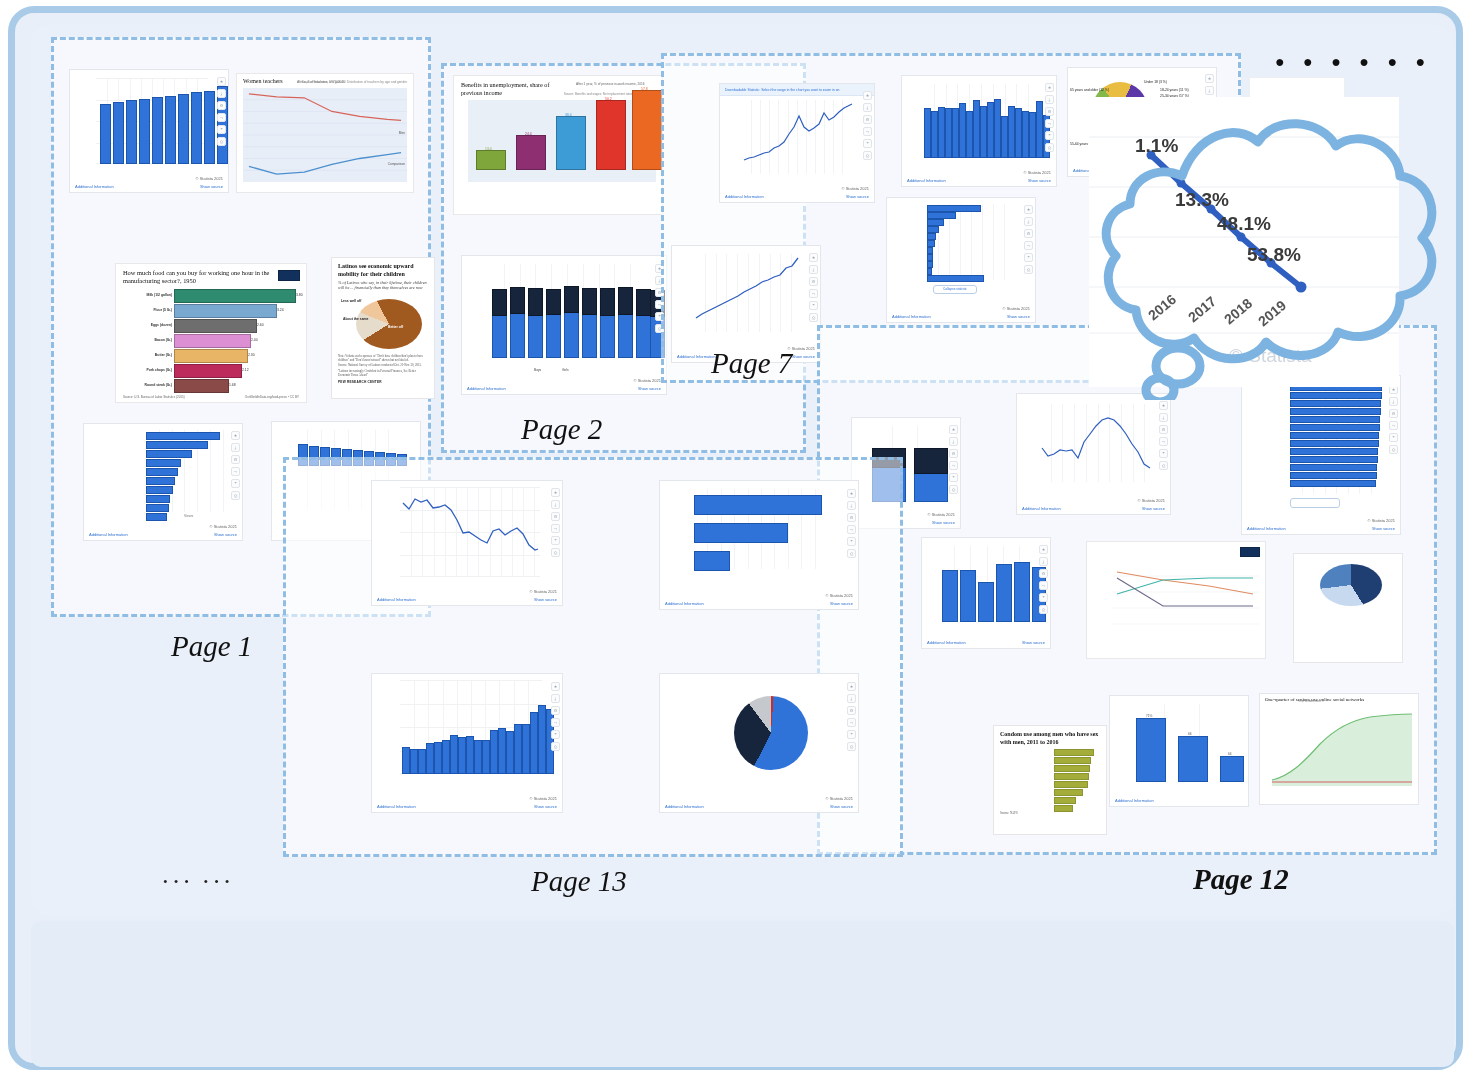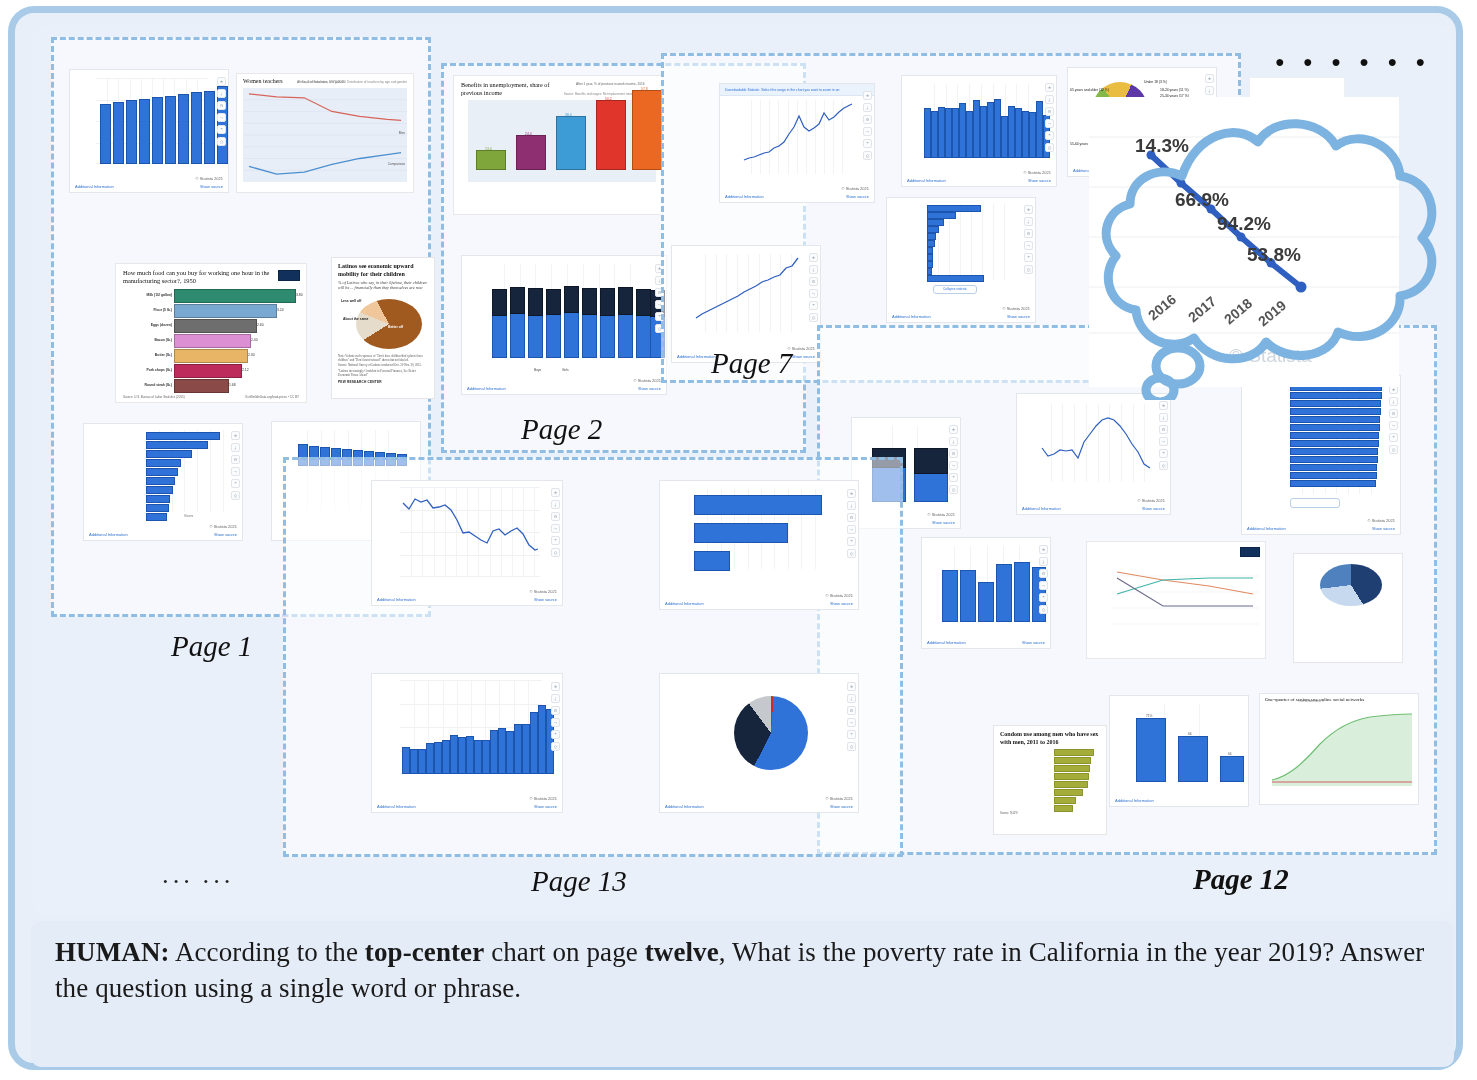--- a/index.html
+++ b/index.html
@@ -900,23 +900,23 @@
           <line x1="0" y1="236" x2="310" y2="236"></line>
         </g>
         <polyline points="62,58 92,86 122,112 152,140 182,166 212,190" fill="none" stroke="#2f5fc0" stroke-width="6" stroke-linecap="round"></polyline>
         <circle cx="62" cy="58" r="4.5" fill="#2f5fc0"></circle>
         <circle cx="92" cy="86" r="4.5" fill="#2f5fc0"></circle>
         <circle cx="122" cy="112" r="4.5" fill="#2f5fc0"></circle>
         <circle cx="152" cy="140" r="4.5" fill="#2f5fc0"></circle>
         <circle cx="182" cy="166" r="4.5" fill="#2f5fc0"></circle>
         <circle cx="212" cy="190" r="5.5" fill="#2f5fc0"></circle>
       </svg>
-      <div class="mag-lbl" style="left:46px;top:38px;font-size:19px;">14.3%</div>
-      <div class="mag-lbl" style="left:86px;top:92px;font-size:19px;">66.9%</div>
-      <div class="mag-lbl" style="left:128px;top:116px;font-size:19px;">94.2%</div>
+      <div class="mag-lbl" style="left:46px;top:38px;font-size:19px;">1.1%</div>
+      <div class="mag-lbl" style="left:86px;top:92px;font-size:19px;">13.3%</div>
+      <div class="mag-lbl" style="left:128px;top:116px;font-size:19px;">48.1%</div>
       <div class="mag-lbl" style="left:158px;top:147px;font-size:19px;">53.8%</div>
       <div class="mag-x" style="left:38px;top:210px;font-size:14px;">5</div>
       <div class="mag-x" style="left:56px;top:214px;font-size:14px;">2016</div>
       <div class="mag-x" style="left:96px;top:216px;font-size:14px;">2017</div>
       <div class="mag-x" style="left:132px;top:218px;font-size:14px;">2018</div>
       <div class="mag-x" style="left:166px;top:220px;font-size:14px;">2019</div>
       <div class="statista-wm" style="left:140px;top:248px;">© Statista</div>
     </div>
 
     <svg id="cloud" viewBox="0 0 380 320">
@@ -935,19 +935,16 @@
                  C234,38 188,36 172,62
                  C150,42 110,54 96,96 Z"></path>
         <ellipse cx="92" cy="286" rx="22" ry="18"></ellipse>
         <ellipse cx="74" cy="310" rx="14" ry="12"></ellipse>
       </g>
     </svg>
 
   </div>
 
   <div class="qa-panel">
-    <div class="qa-line">
-      <b>HUMAN:</b><span> According to the </span><b>top-center</b><span> chart on page </span><b>twelve</b><span>, What is the poverty rate in California in the year 2019?  Answer the question using a single word or phrase.</span>
-    </div>
   </div>
 
  </div>
 </div>
 
 </body></html>

